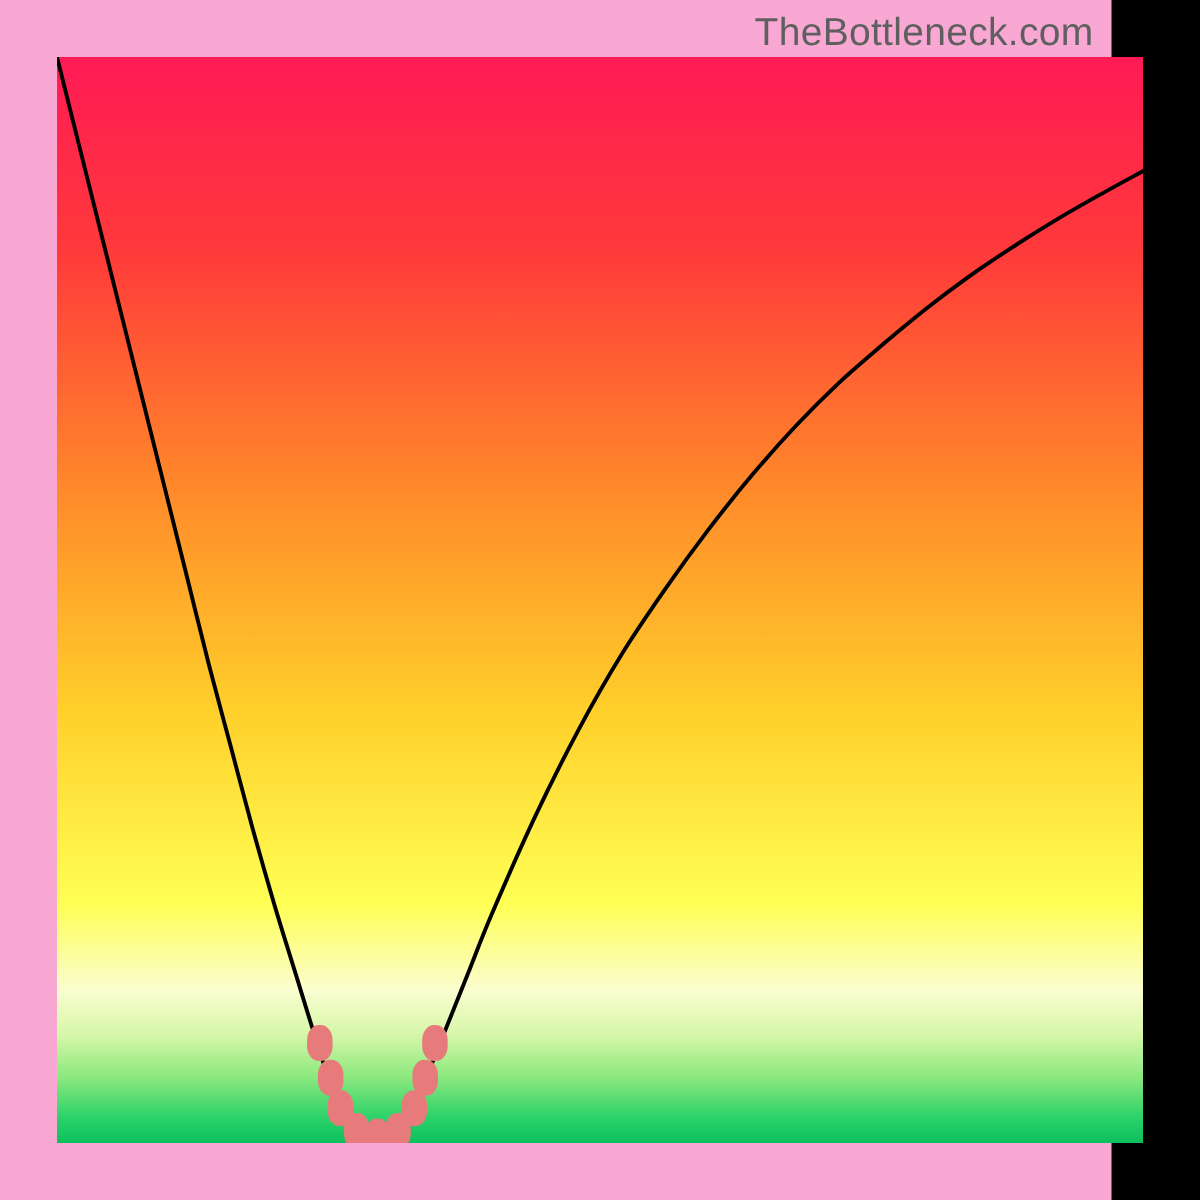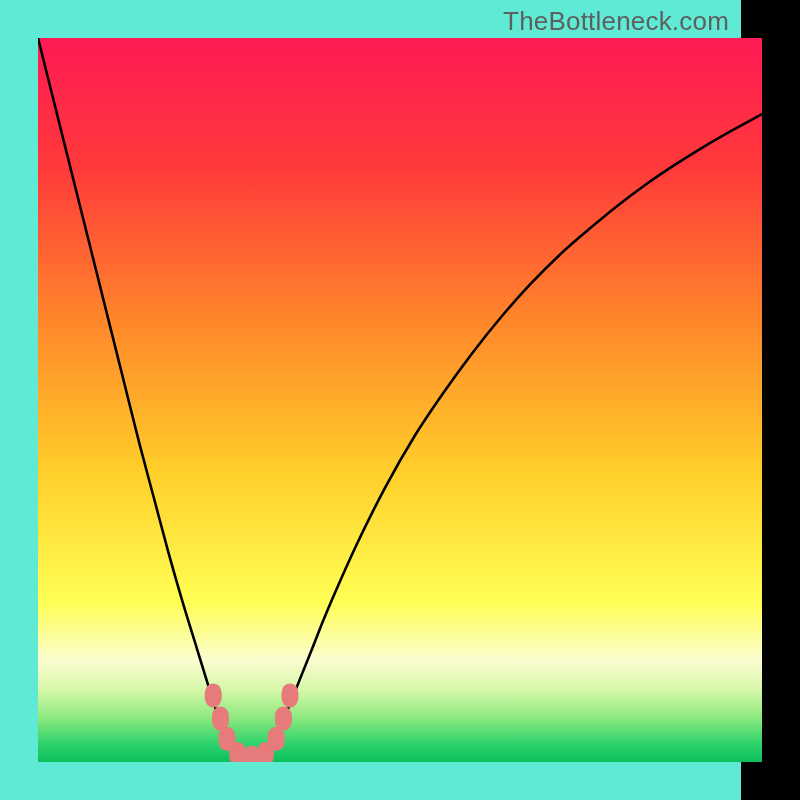--- a/index.html
+++ b/index.html
@@ -10,21 +10,21 @@
     background: #000;
     overflow: hidden;
     font-family: Arial, Helvetica, sans-serif;
   }
   .frame {
     position: absolute;
     left: 0;
     top: 0;
     width: 741px;
     height: 800px;
-    background: #5eead4;
+    background: #f9a8d4;
   }
   .plot {
     position: absolute;
     left: 38px;
     top: 38px;
     width: 724px;
     height: 724px;
   }
   .watermark {
     position: absolute;

